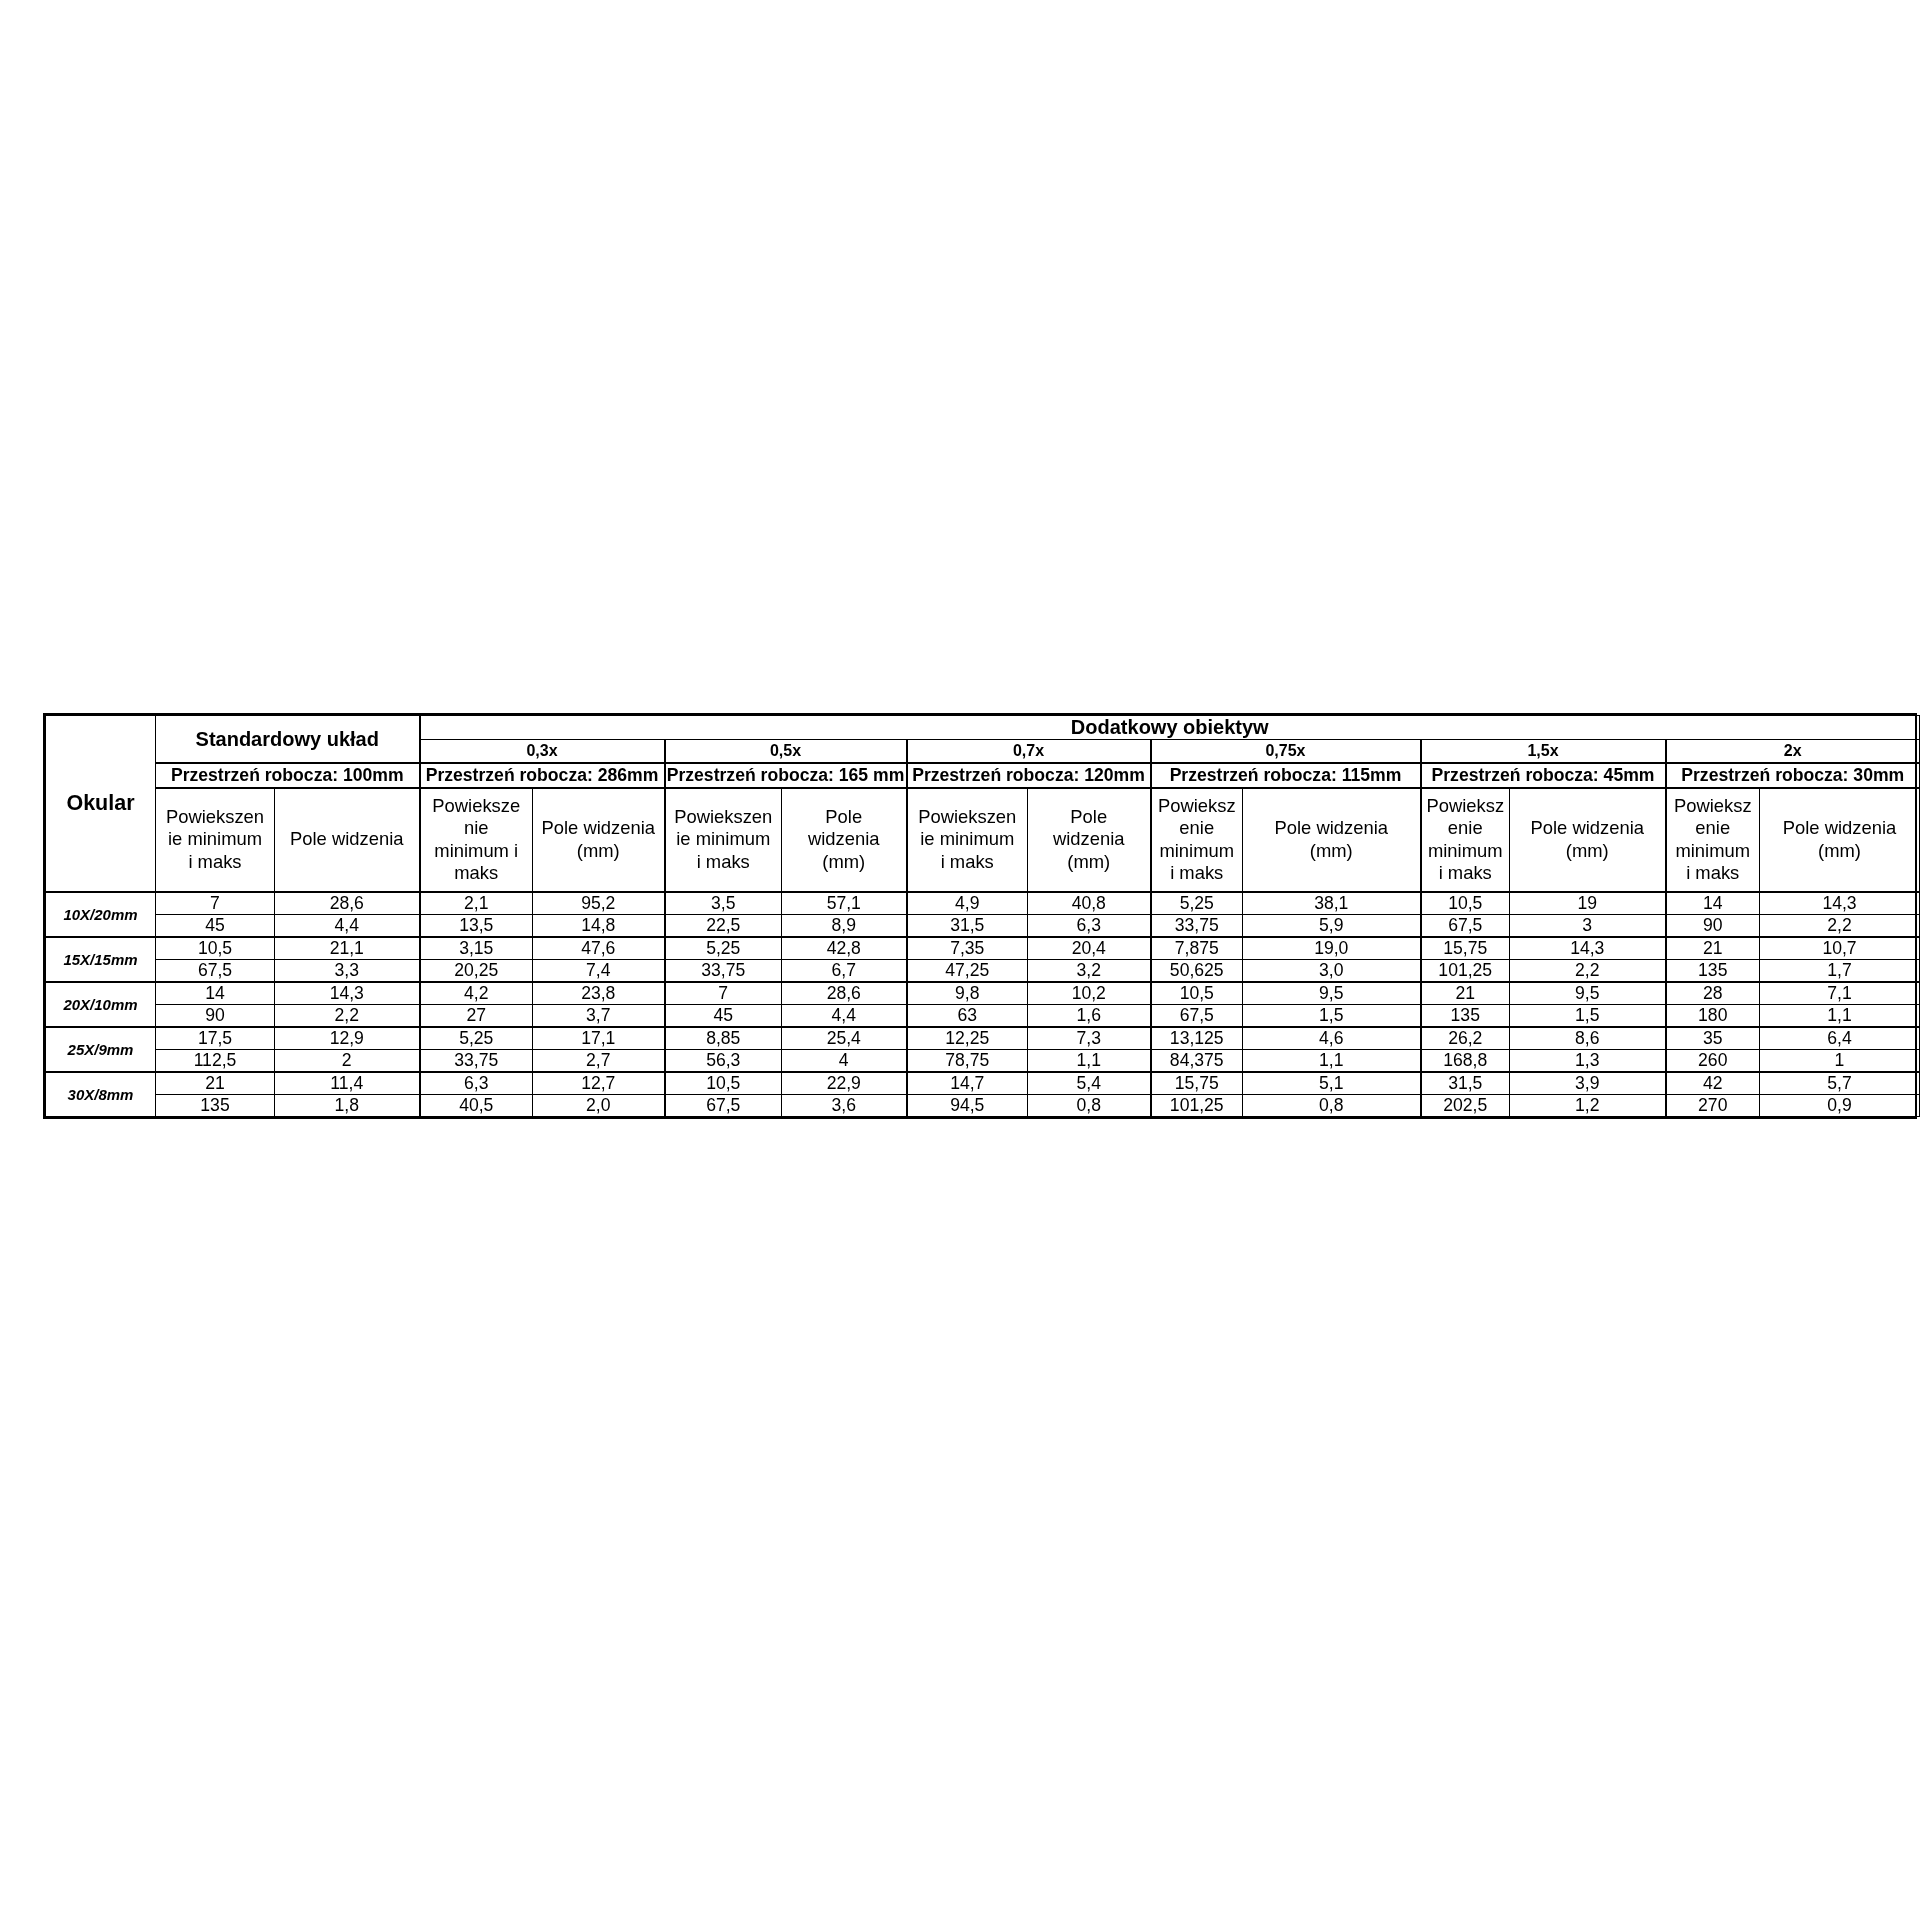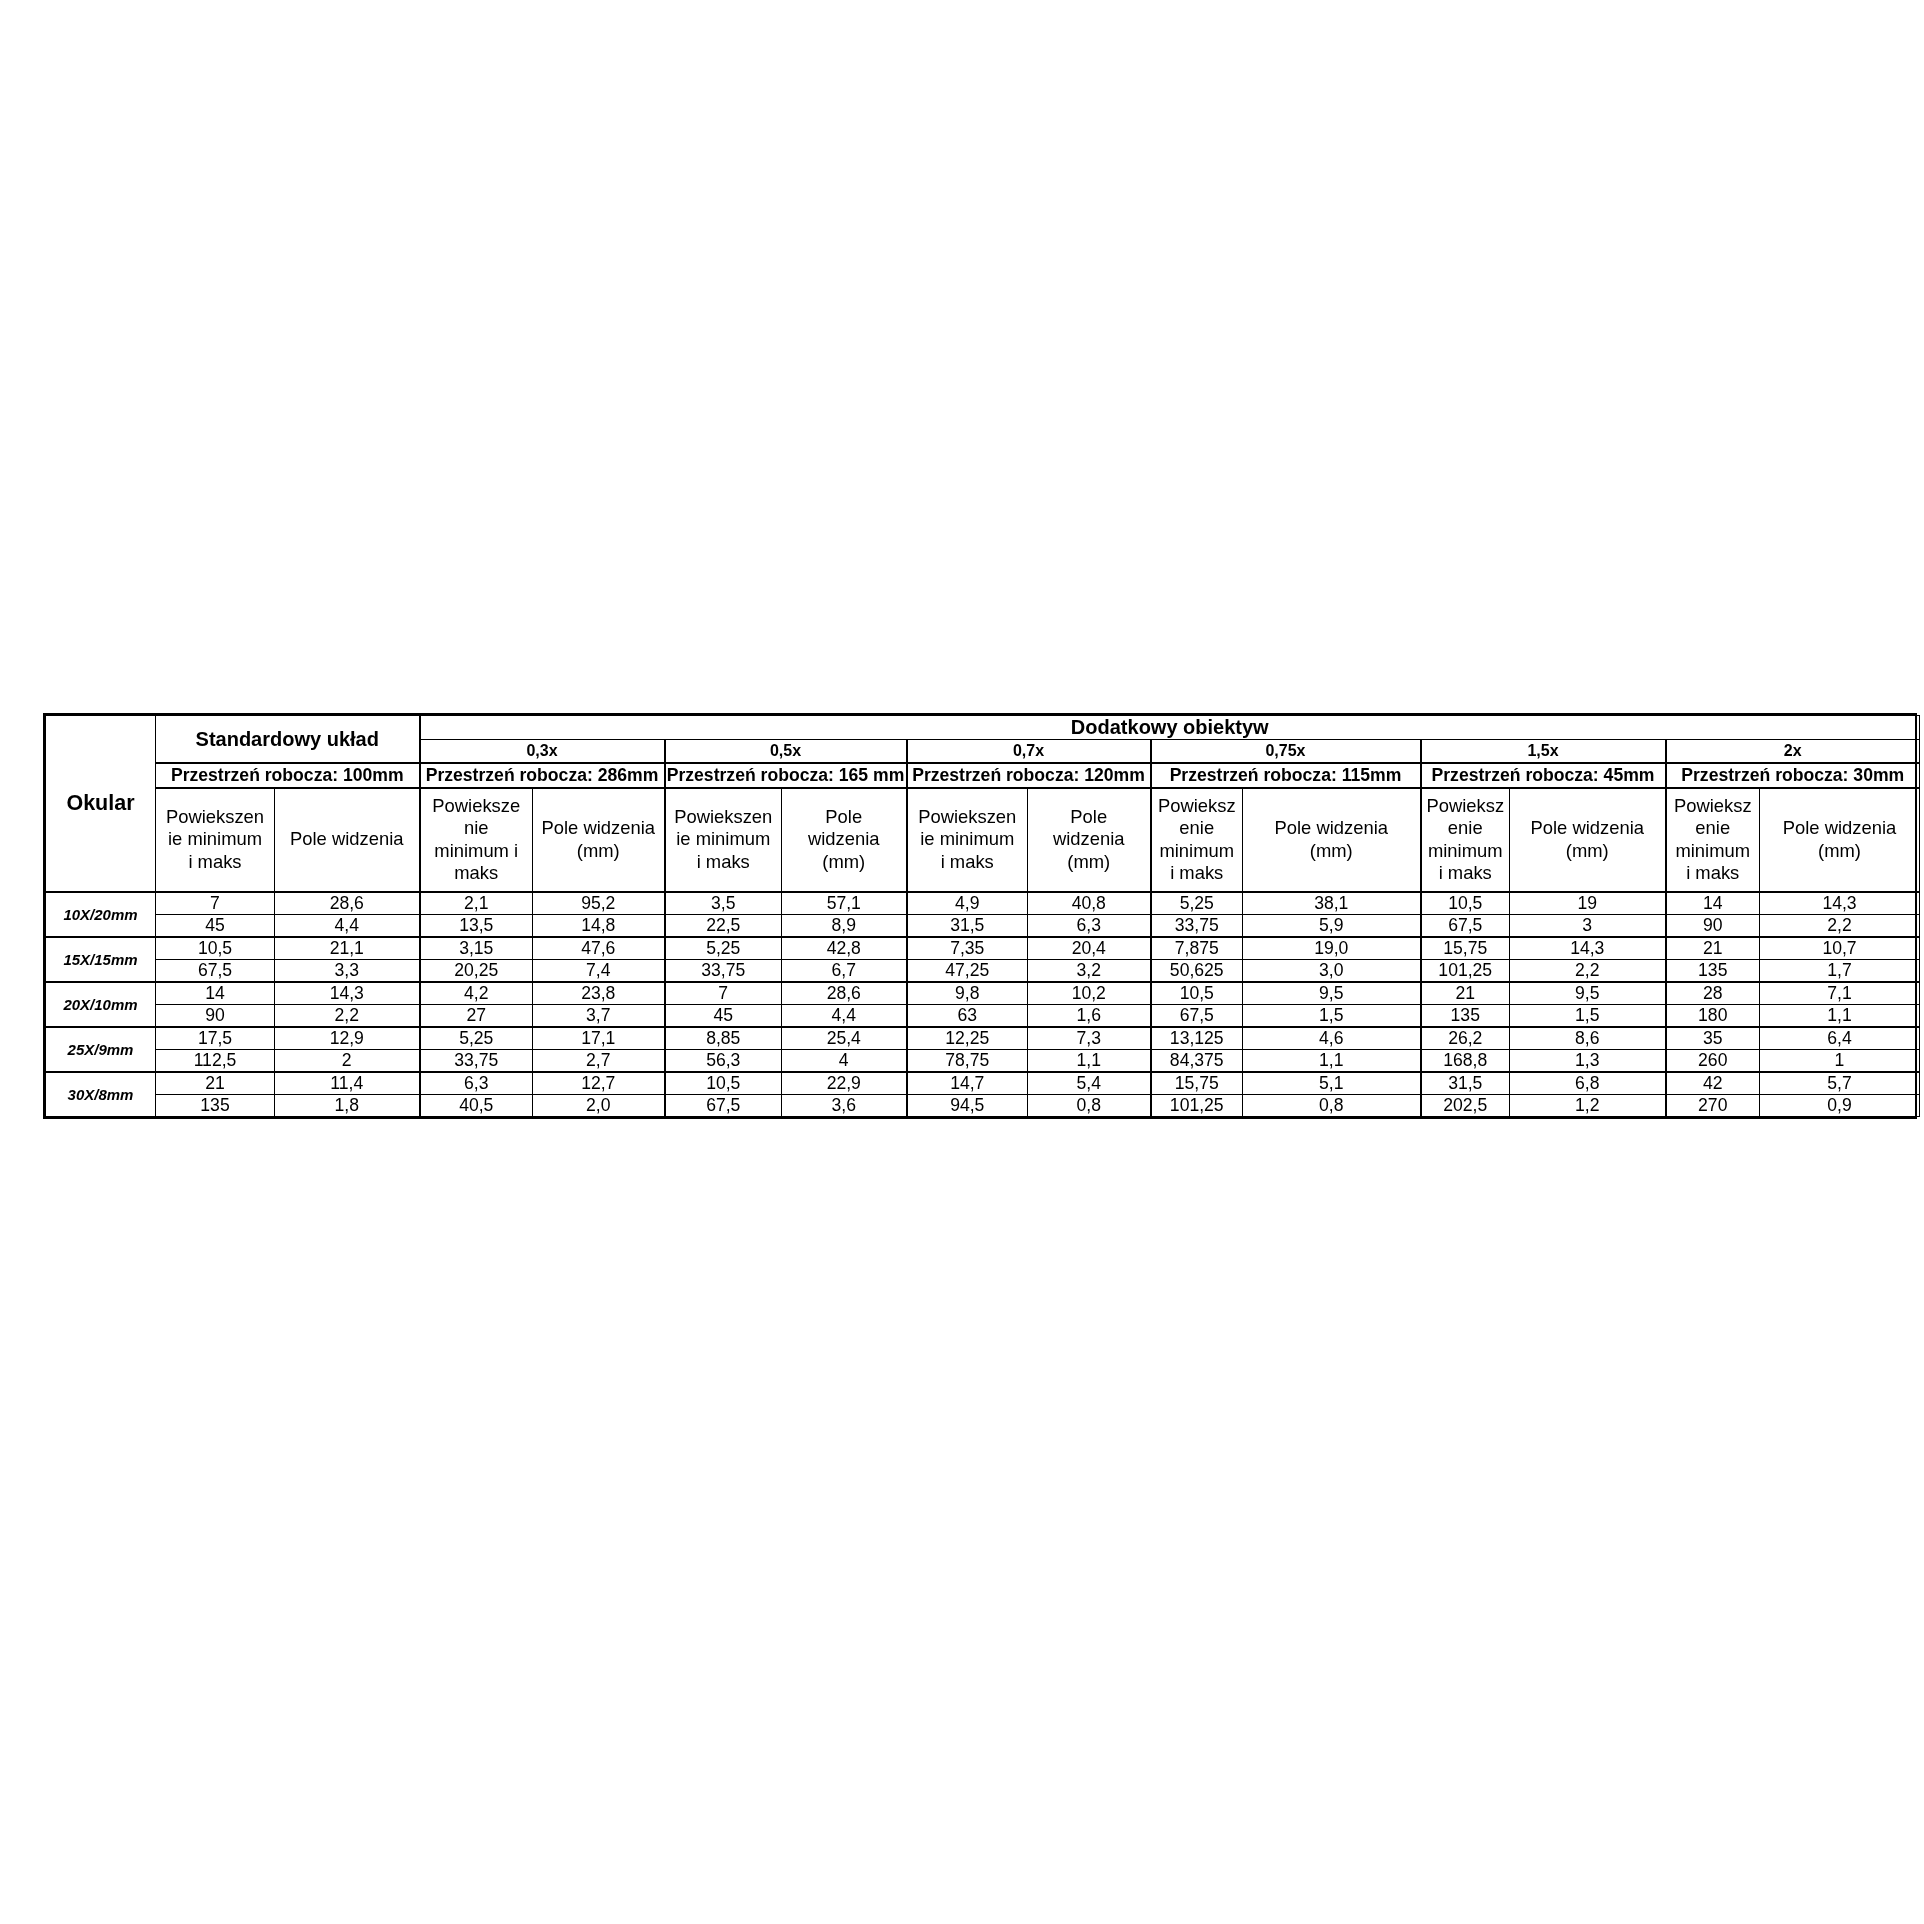--- a/index.html
+++ b/index.html
@@ -282,21 +282,21 @@
           <td>11,4</td>
           <td class="gb">6,3</td>
           <td>12,7</td>
           <td class="gb">10,5</td>
           <td>22,9</td>
           <td class="gb">14,7</td>
           <td>5,4</td>
           <td class="gb">15,75</td>
           <td>5,1</td>
           <td class="gb">31,5</td>
-          <td>6,8</td>
+          <td>3,9</td>
           <td class="gb">42</td>
           <td>5,7</td>
         </tr>
         <tr>
           <td>135</td>
           <td>1,8</td>
           <td class="gb">40,5</td>
           <td>2,0</td>
           <td class="gb">67,5</td>
           <td>3,6</td>

